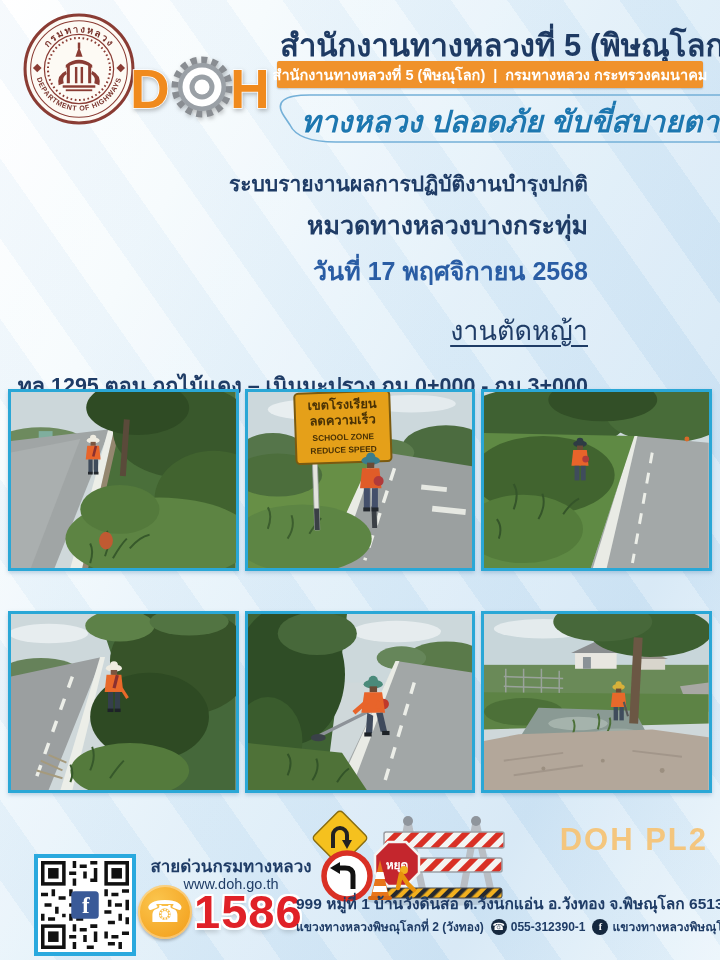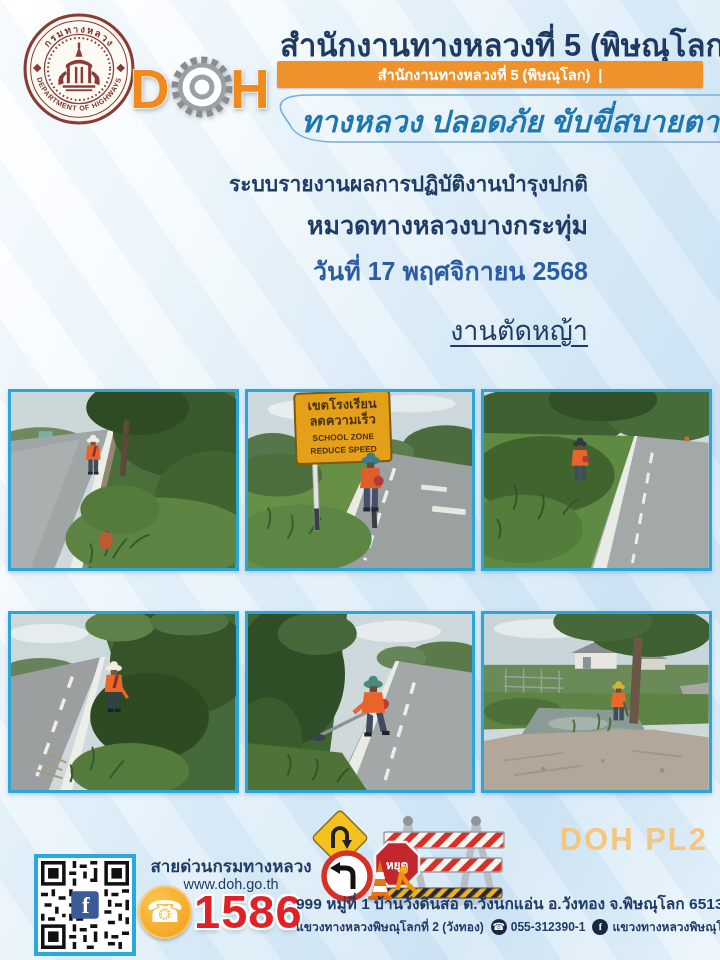--- a/index.html
+++ b/index.html
@@ -104,32 +104,34 @@
       <circle cx="76" cy="39" r="7.5" fill="#ffffff"></circle>
     </g>
     <text x="104" y="60" font-size="55" font-weight="bold" fill="#f08a1d" stroke="#ffffff" stroke-width="1.6" paint-order="stroke">H</text>
   </svg>
 
   <div class="hdr-title">สำนักงานทางหลวงที่ 5 (พิษณุโลก)</div>
 
   <div class="hdr-bar">
     <span>สำนักงานทางหลวงที่ 5 (พิษณุโลก)</span>
     <span>|</span>
+    <span>กรมทางหลวง กระทรวงคมนาคม</span>
   </div>
 
   <svg class="swoosh" viewBox="0 0 462 58">
     <path d="M462,3 L52,3 Q12,3 26,24 L32,33 Q40,50 78,50 L462,50" fill="none" stroke="#74b0d8" stroke-width="1.6"></path>
   </svg>
   <div class="hdr-slogan">ทางหลวง ปลอดภัย ขับขี่สบายตา</div>
 
   <div class="report">
     <div class="r-line1">ระบบรายงานผลการปฏิบัติงานบำรุงปกติ</div>
     <div class="r-line2">หมวดทางหลวงบางกระทุ่ม</div>
     <div class="r-date">วันที่  17 พฤศจิกายน 2568</div>
     <div class="r-work">งานตัดหญ้า</div>
+    <div class="r-loc">ทล.1295 ตอน กกไม้แดง – เนินมะปราง กม.0+000 - กม.3+000</div>
   </div>
 
   <div class="photo-row row1">
 
     <div class="photo">
       <svg viewBox="0 0 227 180" preserveAspectRatio="none" aria-label="Worker in orange shirt cutting grass beside road under trees">
         <rect width="227" height="75" fill="#ccd7da"></rect>
         <ellipse cx="30" cy="52" rx="45" ry="16" fill="#6d8a5e"></ellipse>
         <rect x="28" y="40" width="14" height="9" fill="#7fae9e"></rect>
         <polygon points="0,50 100,38 44,180 0,180" fill="#a0a5a5"></polygon>

